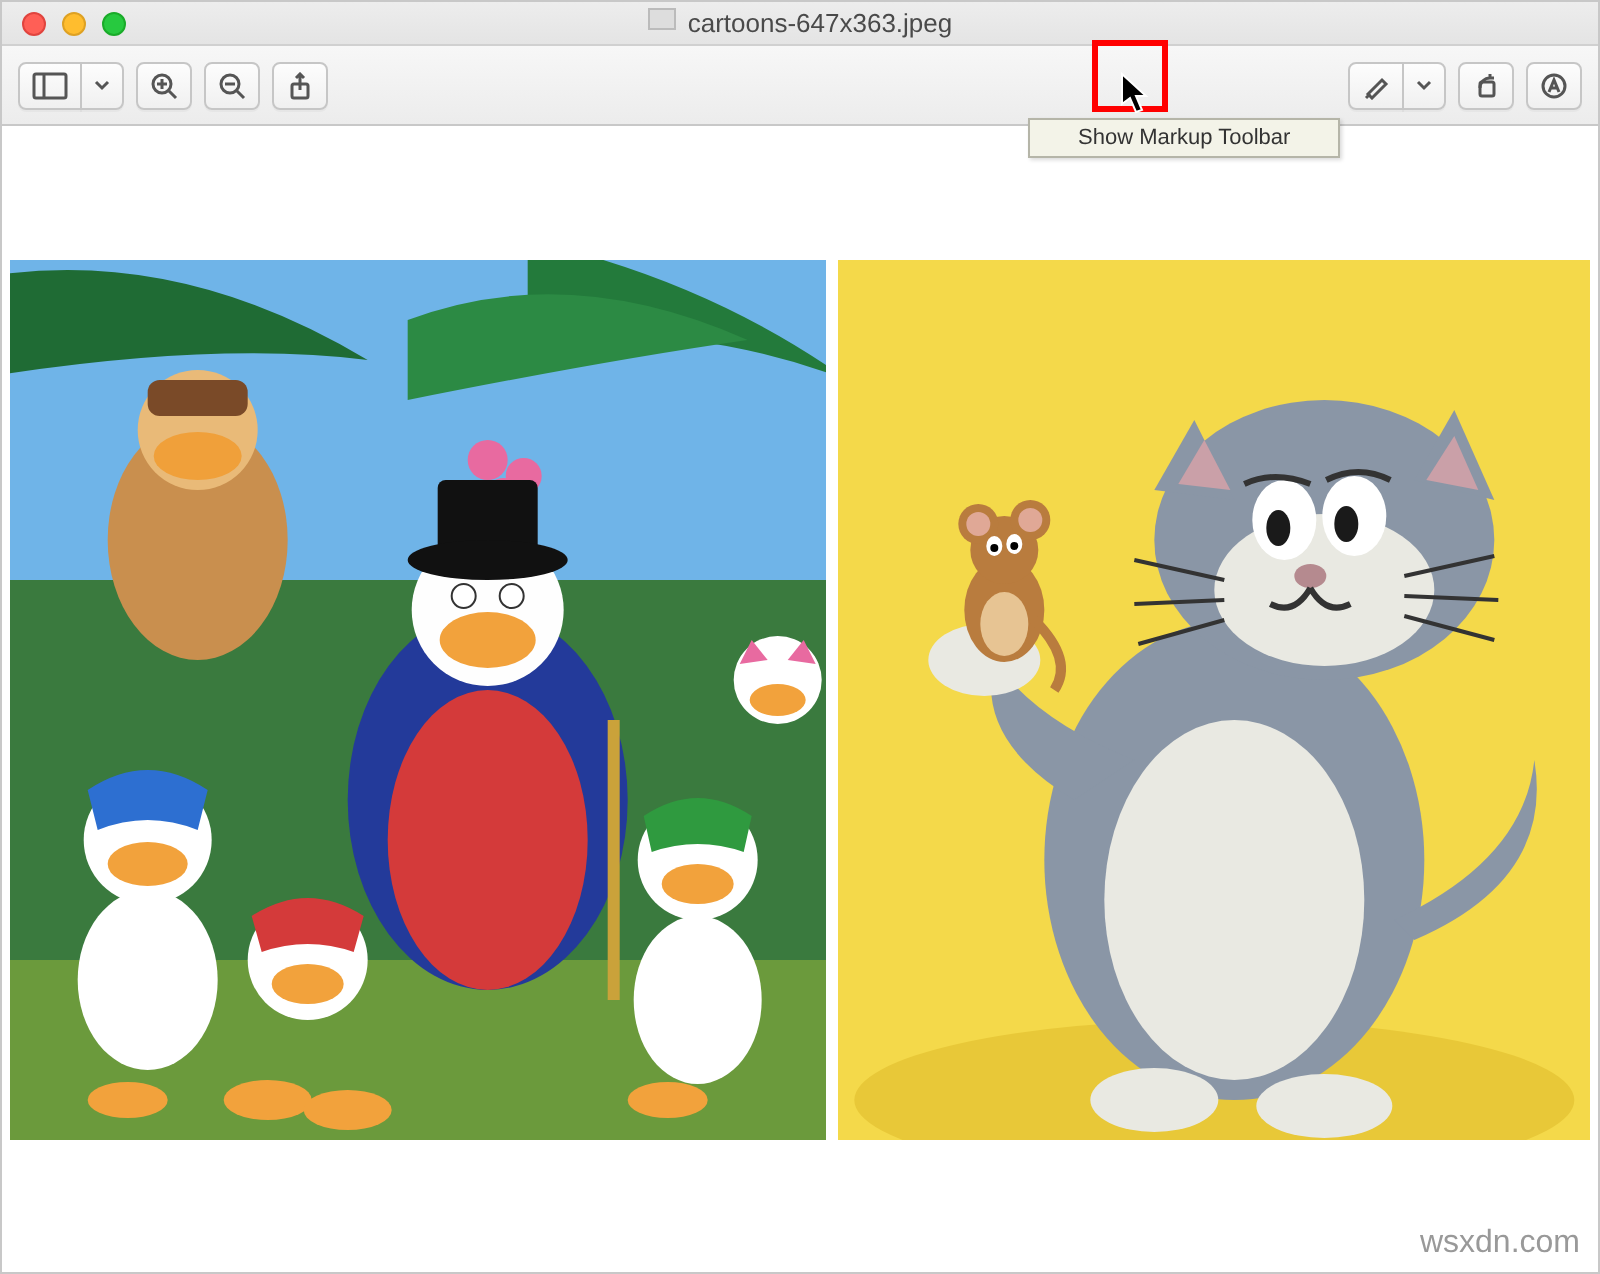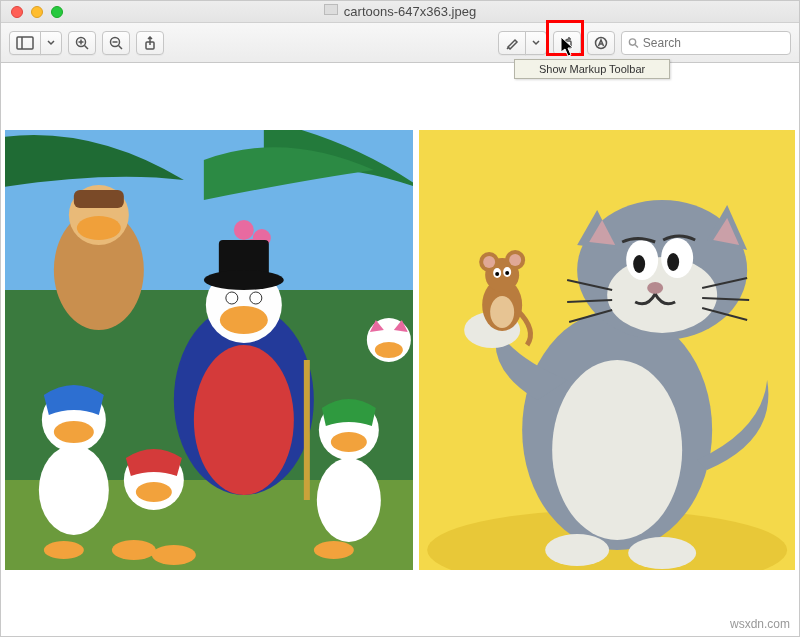--- a/index.html
+++ b/index.html
@@ -90,21 +90,21 @@
     }
     .canvas {
       width: 100%; padding: 0 4px;
       display: flex; gap: 6px; height: 440px;
     }
     .panel { position: relative; overflow: hidden; }
     .panel.left { flex: 1 1 52%; }
     .panel.right { flex: 1 1 48%; }
     .watermark {
       position: absolute; bottom: 6px; right: 10px;
-      font-size: 12px; color: #999; font-family: Arial, sans-serif;
+      font-size: 16px; color: #999; font-family: Arial, sans-serif;
       z-index: 30;
     }
     
   </style>
 </head>
 <body>
 
 <div class="window">
 
   <div class="titlebar">
@@ -176,27 +176,20 @@
       </svg>
     </div>
 
     <div class="tbtn">
       <svg width="14" height="14" viewBox="0 0 14 14">
         <circle cx="7" cy="7" r="5.5"></circle>
           <path d="M4.5 10 L7 4 L9.5 10 M5.3 8 L8.7 8"></path>
       </svg>
     </div>
 
-    <div class="search">
-      <svg width="12" height="12" viewBox="0 0 12 12" style="stroke:#999;fill:none;stroke-width:1.5;">
-        <circle cx="5" cy="5" r="3.5"></circle>
-          <line x1="8" y1="8" x2="11" y2="11"></line>
-      </svg>
-      <input type="text" placeholder="Search" style="">
-    </div>
   </div>
 
   <div class="content">
     <div class="canvas">
 
       <div class="panel left">
         <svg viewBox="0 0 410 440" width="100%" height="100%" preserveAspectRatio="xMidYMid slice">
           <rect width="410" height="440" fill="#3a7a3e"></rect>
           <rect y="350" width="410" height="90" fill="#6b9a3c"></rect>
 

